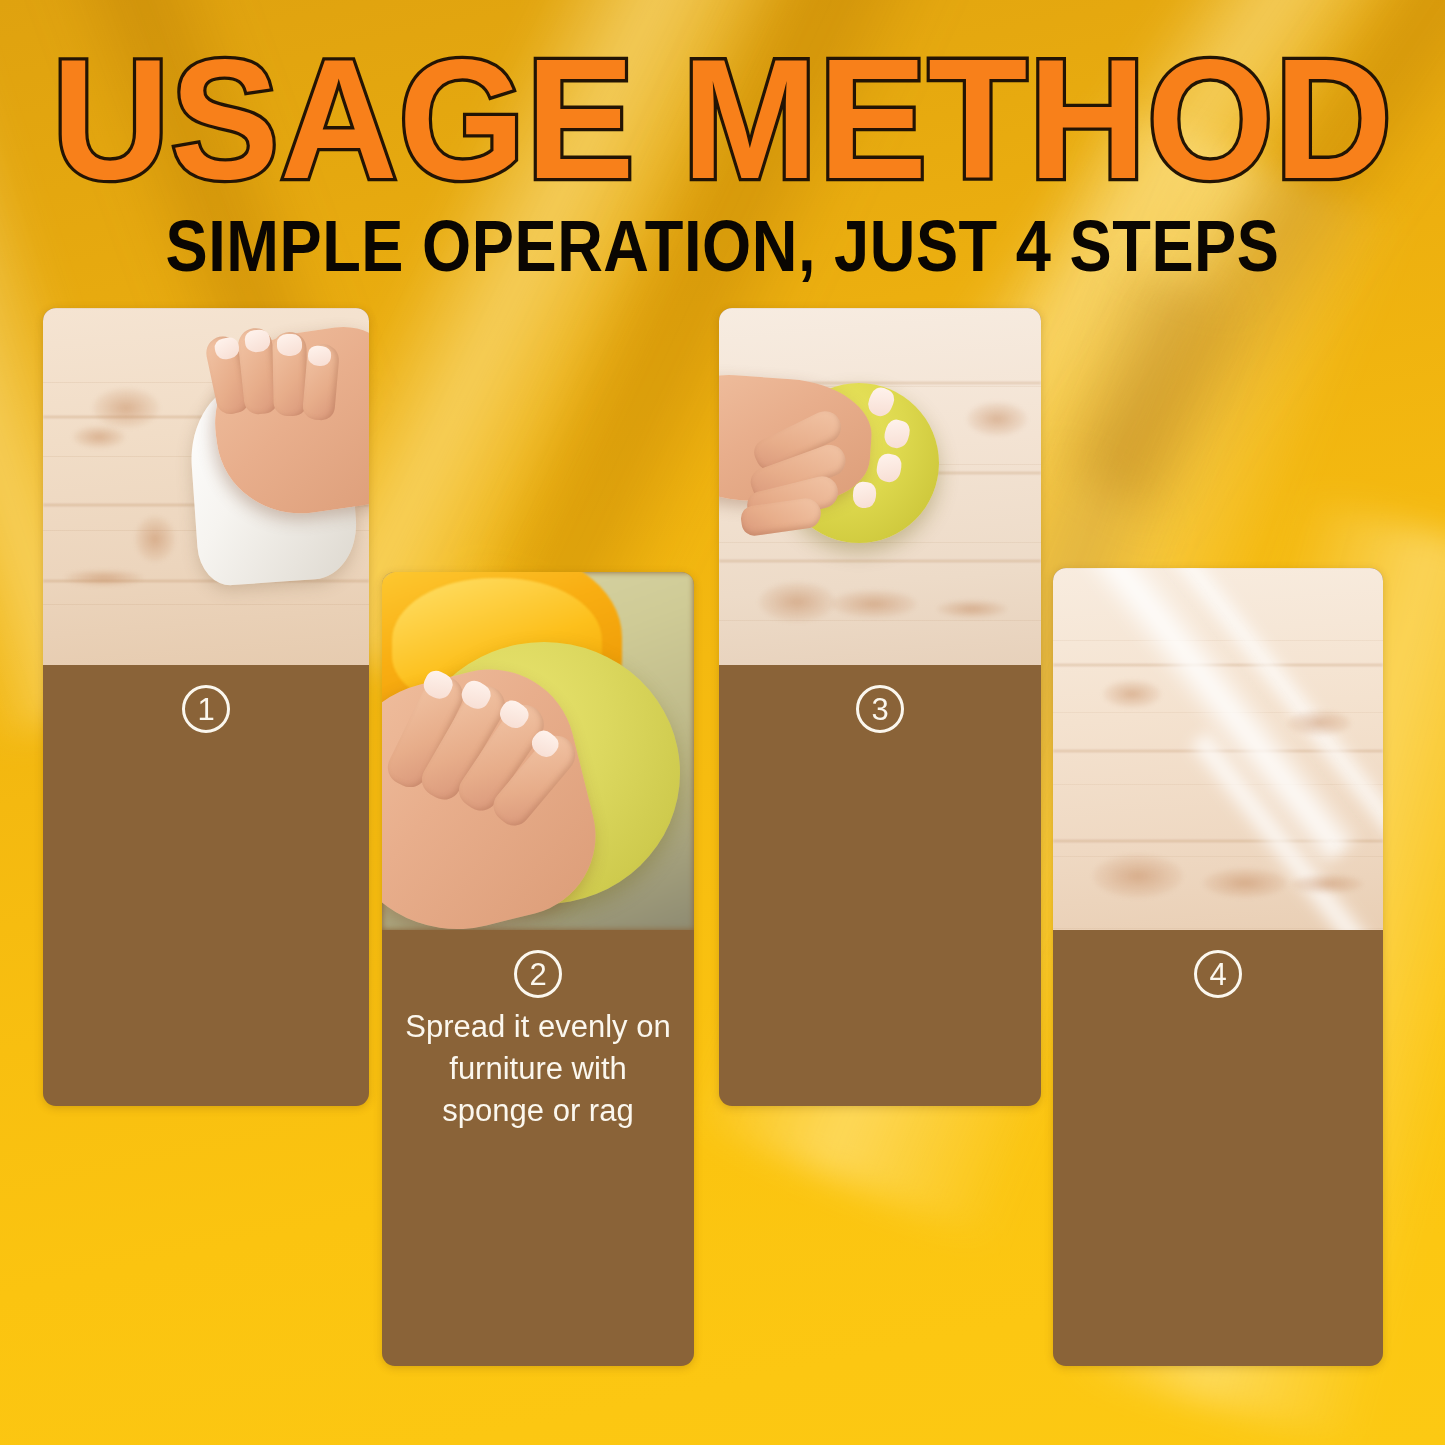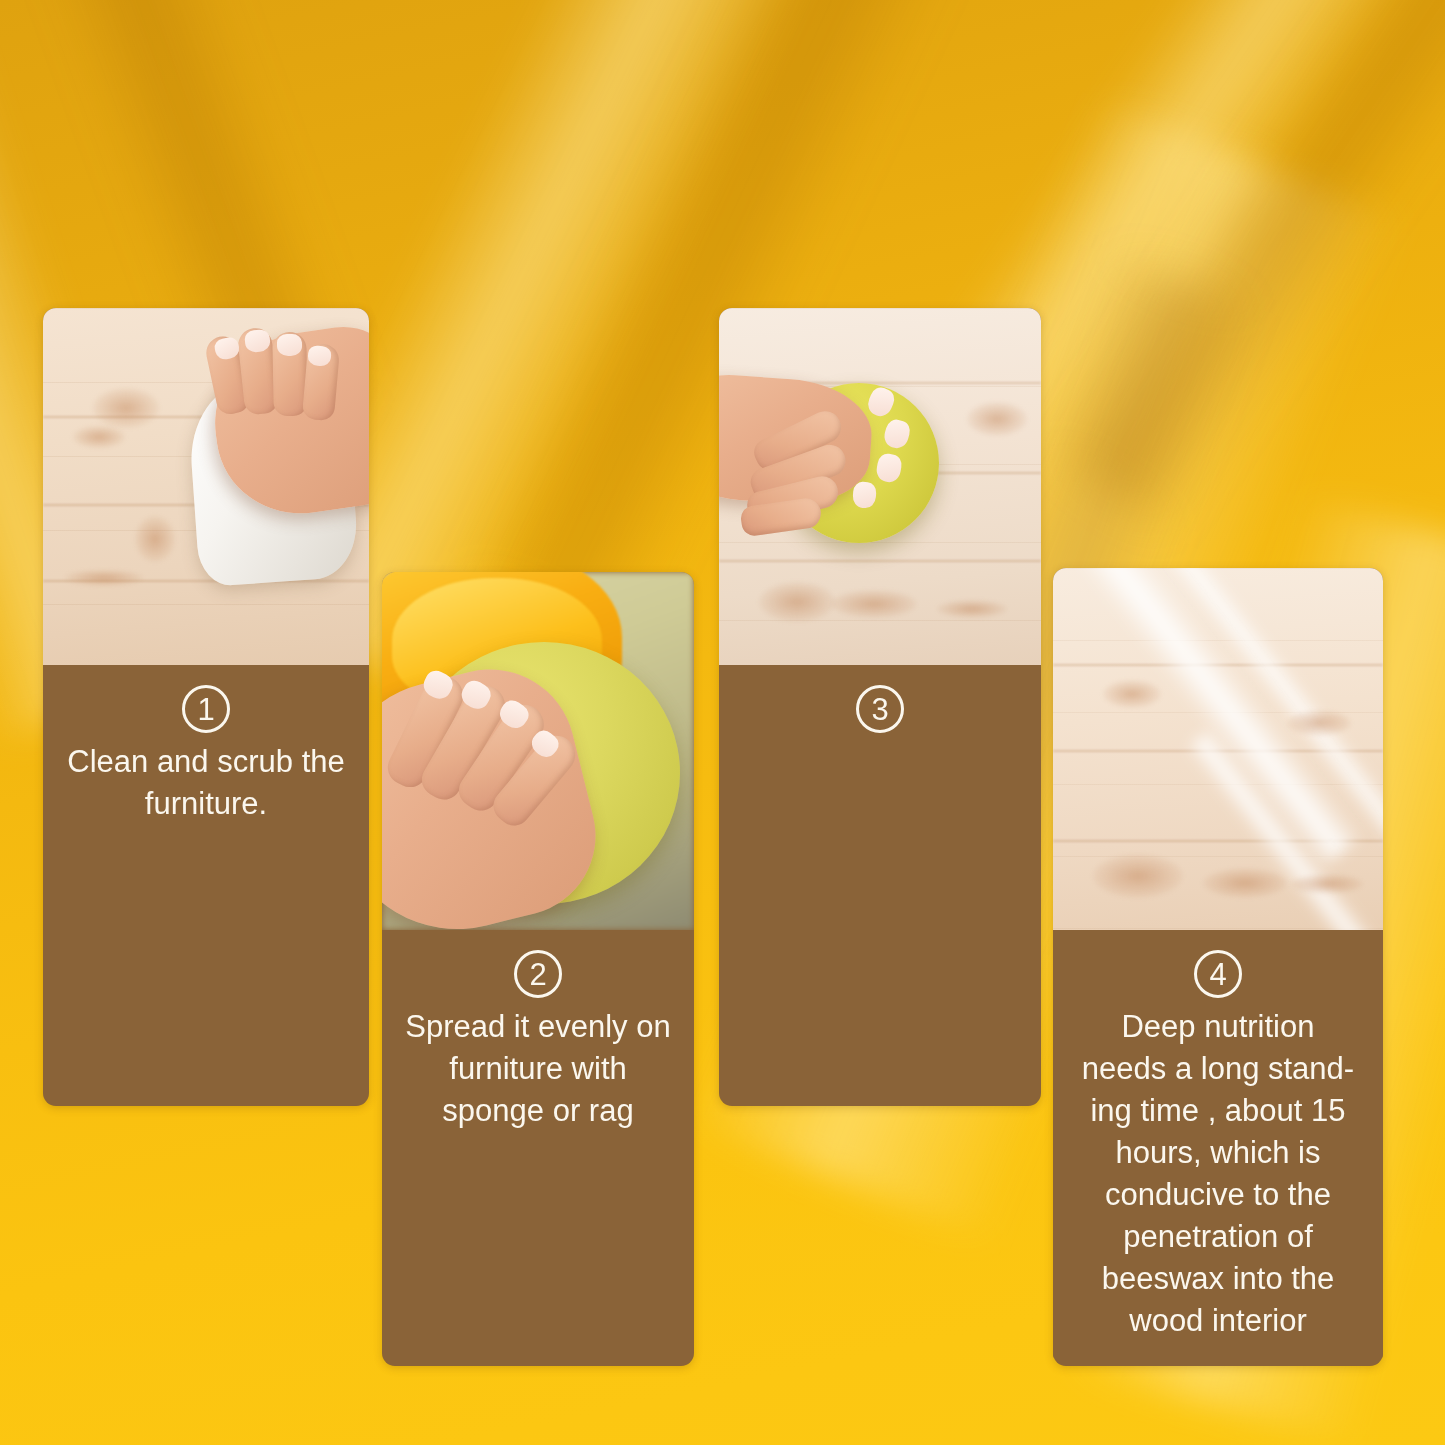--- a/index.html
+++ b/index.html
@@ -214,20 +214,24 @@
   <div class="bg-fold fold-a"></div>
   <div class="bg-fold fold-b"></div>
   <div class="bg-fold fold-c"></div>
   <div class="bg-fold fold-d"></div>
   <div class="bg-fold fold-e"></div>
   <div class="bg-shade shade-a"></div>
   <div class="bg-shade shade-b"></div>
   <div class="bg-shade shade-c"></div>
   <div class="bg-shade shade-d"></div>
 
+  <div class="header">
+    <div class="title">USAGE METHOD</div>
+    <div class="subtitle">SIMPLE OPERATION, JUST 4 STEPS</div>
+  </div>
 
   <div class="card" id="card-1">
     <div class="photo">
       <div class="wood"></div>
       <div class="grainline" style="left:0;   top:108px; width:326px;"></div>
       <div class="grainline" style="left:0;   top:196px; width:326px;"></div>
       <div class="grainline" style="left:0;   top:272px; width:326px;"></div>
       <div class="knot" style="left:50px;  top:80px;  width:66px; height:40px;"></div>
       <div class="knot" style="left:30px;  top:118px; width:52px; height:22px;"></div>
       <div class="knot" style="left:92px;  top:208px; width:40px; height:46px;"></div>
@@ -238,22 +242,20 @@
       <div class="finger" style="left:198px; top:20px; width:34px; height:86px; transform: rotate(-6deg);"></div>
       <div class="finger" style="left:230px; top:24px; width:34px; height:84px; transform: rotate(-1deg);"></div>
       <div class="finger" style="left:262px; top:36px; width:32px; height:76px; transform: rotate(5deg);"></div>
       <div class="nail" style="left:172px; top:30px; width:24px; height:21px; transform: rotate(-12deg);"></div>
       <div class="nail" style="left:202px; top:22px; width:25px; height:22px; transform: rotate(-6deg);"></div>
       <div class="nail" style="left:234px; top:26px; width:25px; height:22px; transform: rotate(-1deg);"></div>
       <div class="nail" style="left:265px; top:38px; width:23px; height:20px; transform: rotate(5deg);"></div>
     </div>
     <div class="caption">
       <div class="badge">1</div>
-      <div class="cap-text">Clean and scrub the
-furniture.</div>
     </div>
   </div>
 
   <div class="card" id="card-2">
     <div class="photo">
       <div class="blurbg"></div>
       <div class="jar" style="left:-30px; top:-26px; width:270px; height:190px;"></div>
       <div class="jar" style="left:10px; top:6px; width:210px; height:130px; background:linear-gradient(160deg,#ffe06a 0%,#fdc01c 55%,#f0a000 100%);"></div>
       <div class="waxdisc" style="left:26px; top:70px; width:272px; height:262px;"></div>
       <div class="hand" style="left:-46px; top:106px; width:250px; height:250px; border-radius: 46% 34% 32% 48%; transform: rotate(-14deg);"></div>
@@ -310,24 +312,16 @@
       <div class="lightbeam" style="left:170px; top:-200px; width:30px; height:520px; transform: rotate(-38deg);"></div>
       <div class="lightbeam" style="left:246px; top:130px;  width:34px; height:380px; transform: rotate(-38deg);"></div>
       <div class="knot" style="left:50px;  top:112px; width:58px; height:28px;"></div>
       <div class="knot" style="left:234px; top:142px; width:64px; height:26px;"></div>
       <div class="knot" style="left:40px;  top:286px; width:90px; height:44px;"></div>
       <div class="knot" style="left:150px; top:300px; width:84px; height:30px;"></div>
       <div class="knot" style="left:238px; top:306px; width:72px; height:20px;"></div>
     </div>
     <div class="caption">
       <div class="badge">4</div>
-      <div class="cap-text">Deep nutrition
-needs a long stand-
-ing time , about 15
-hours,  which is
-conducive to the
-penetration of
-beeswax into the
-wood interior</div>
     </div>
   </div>
 
 </div>
 
 </body></html>

